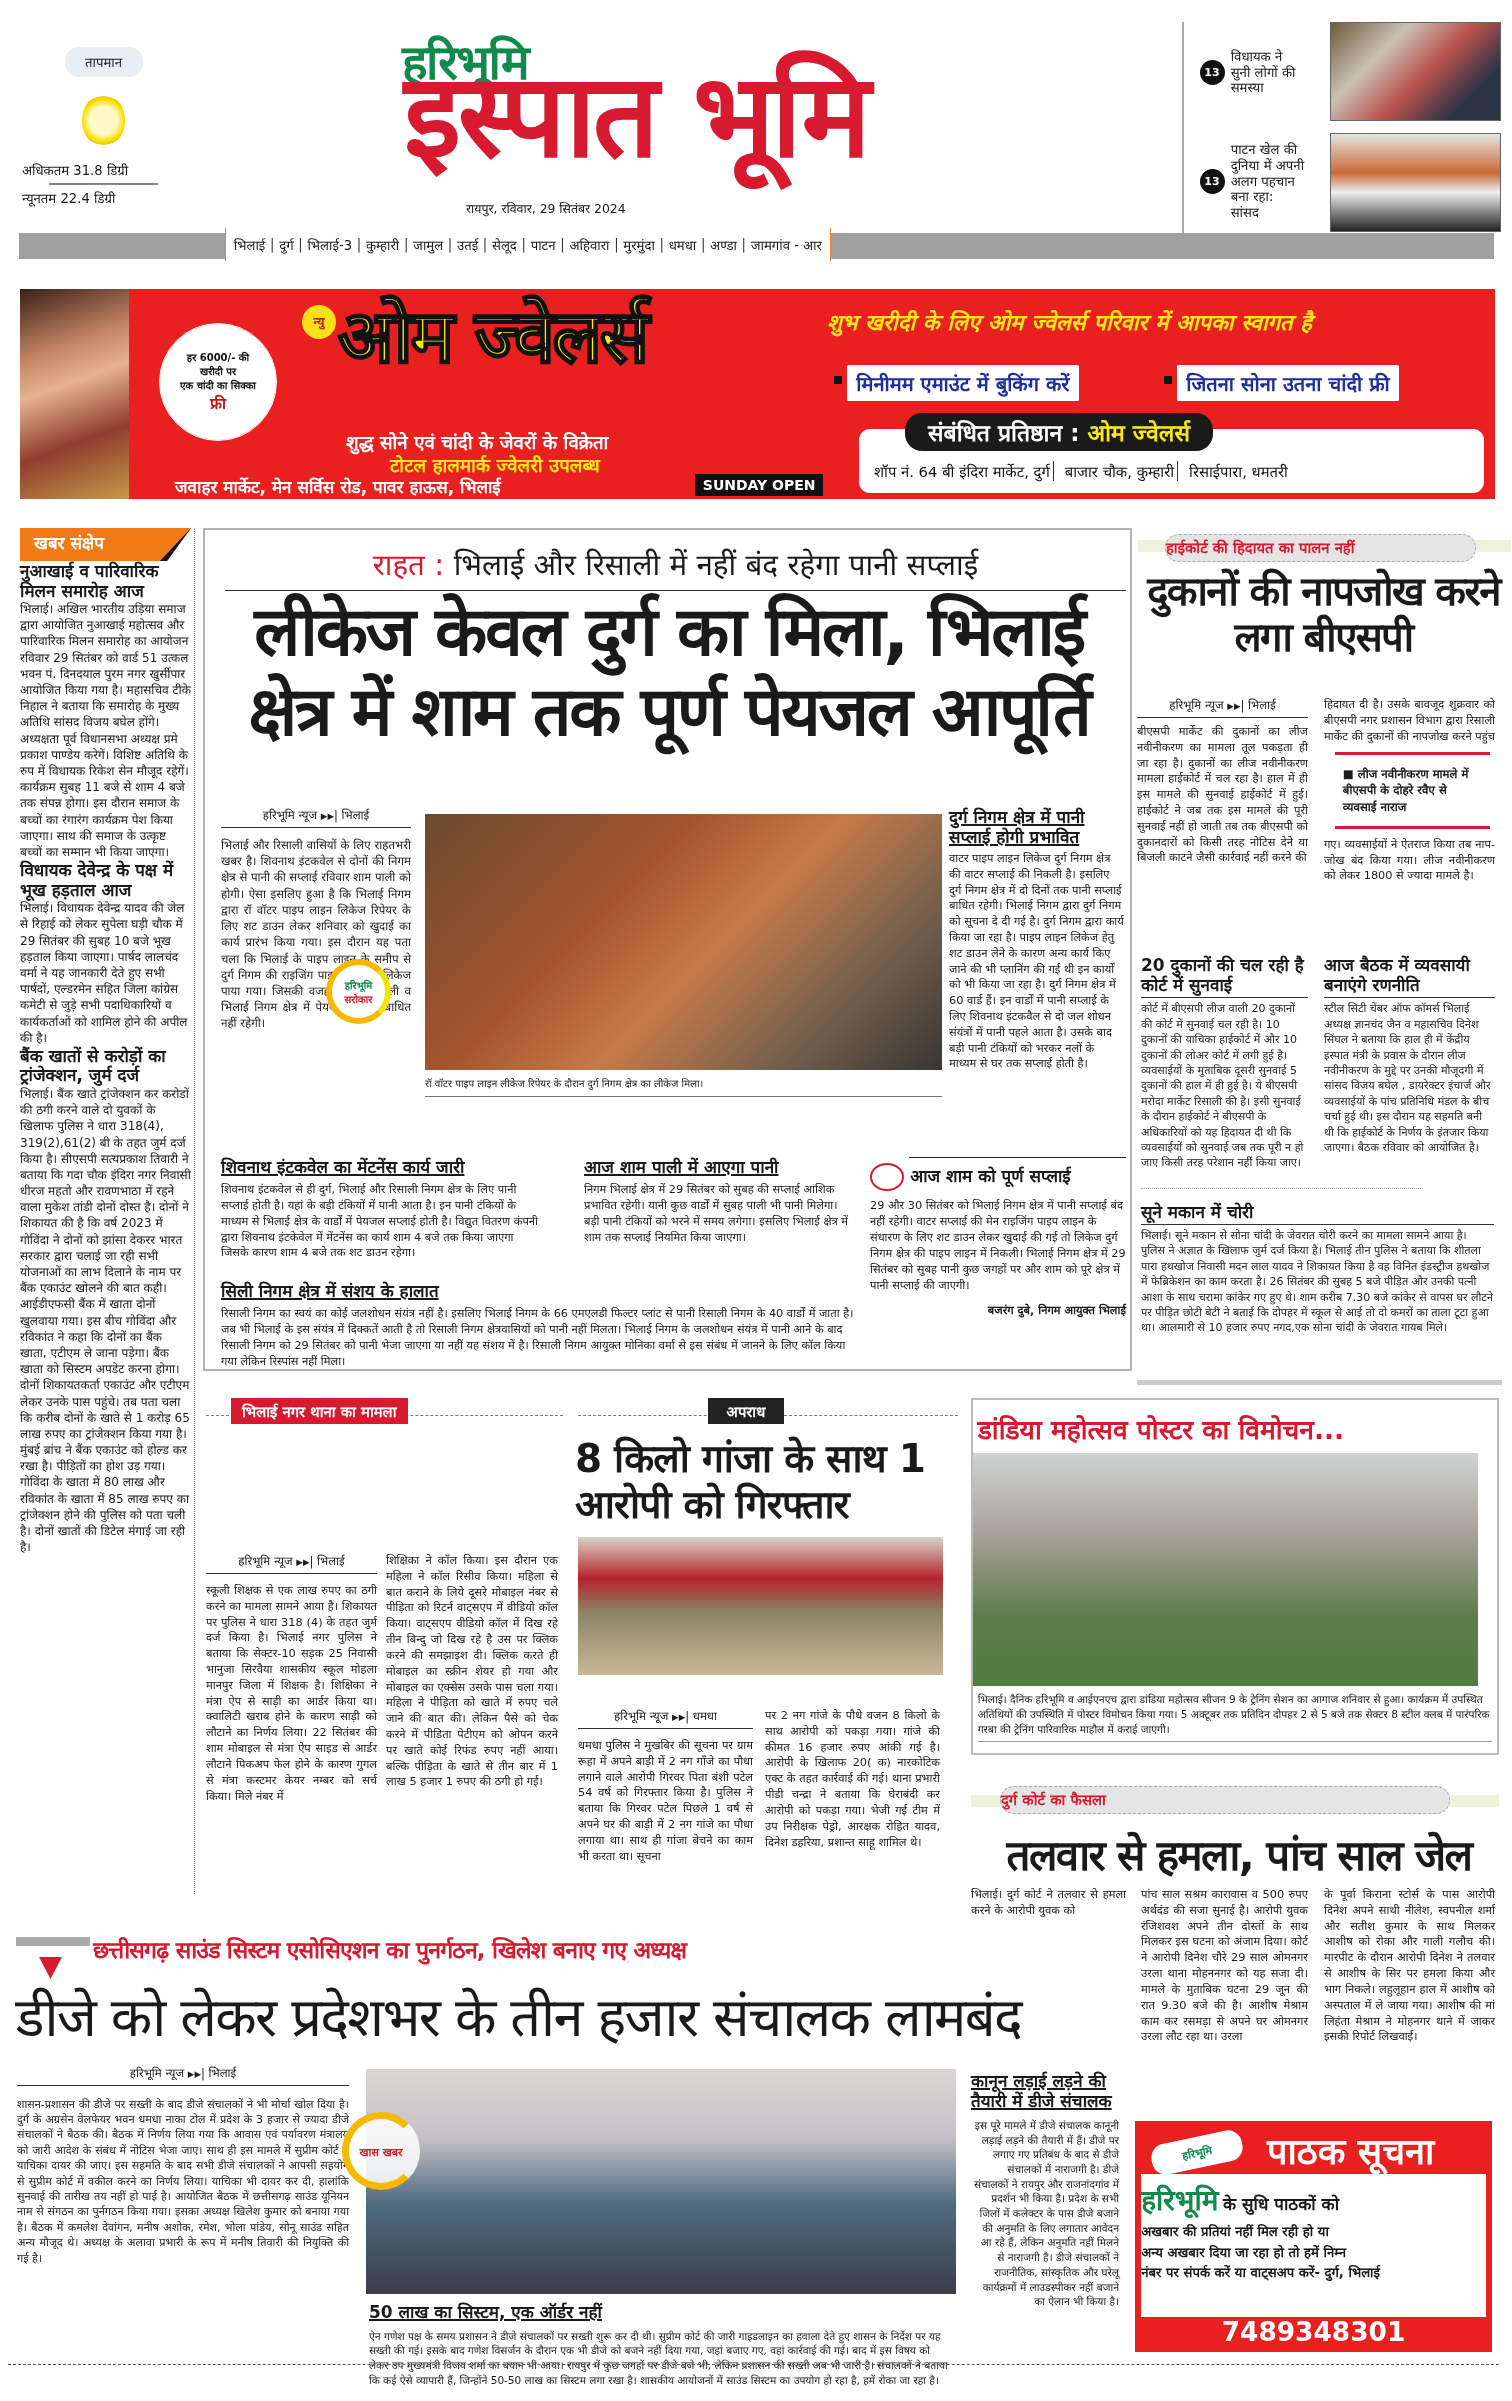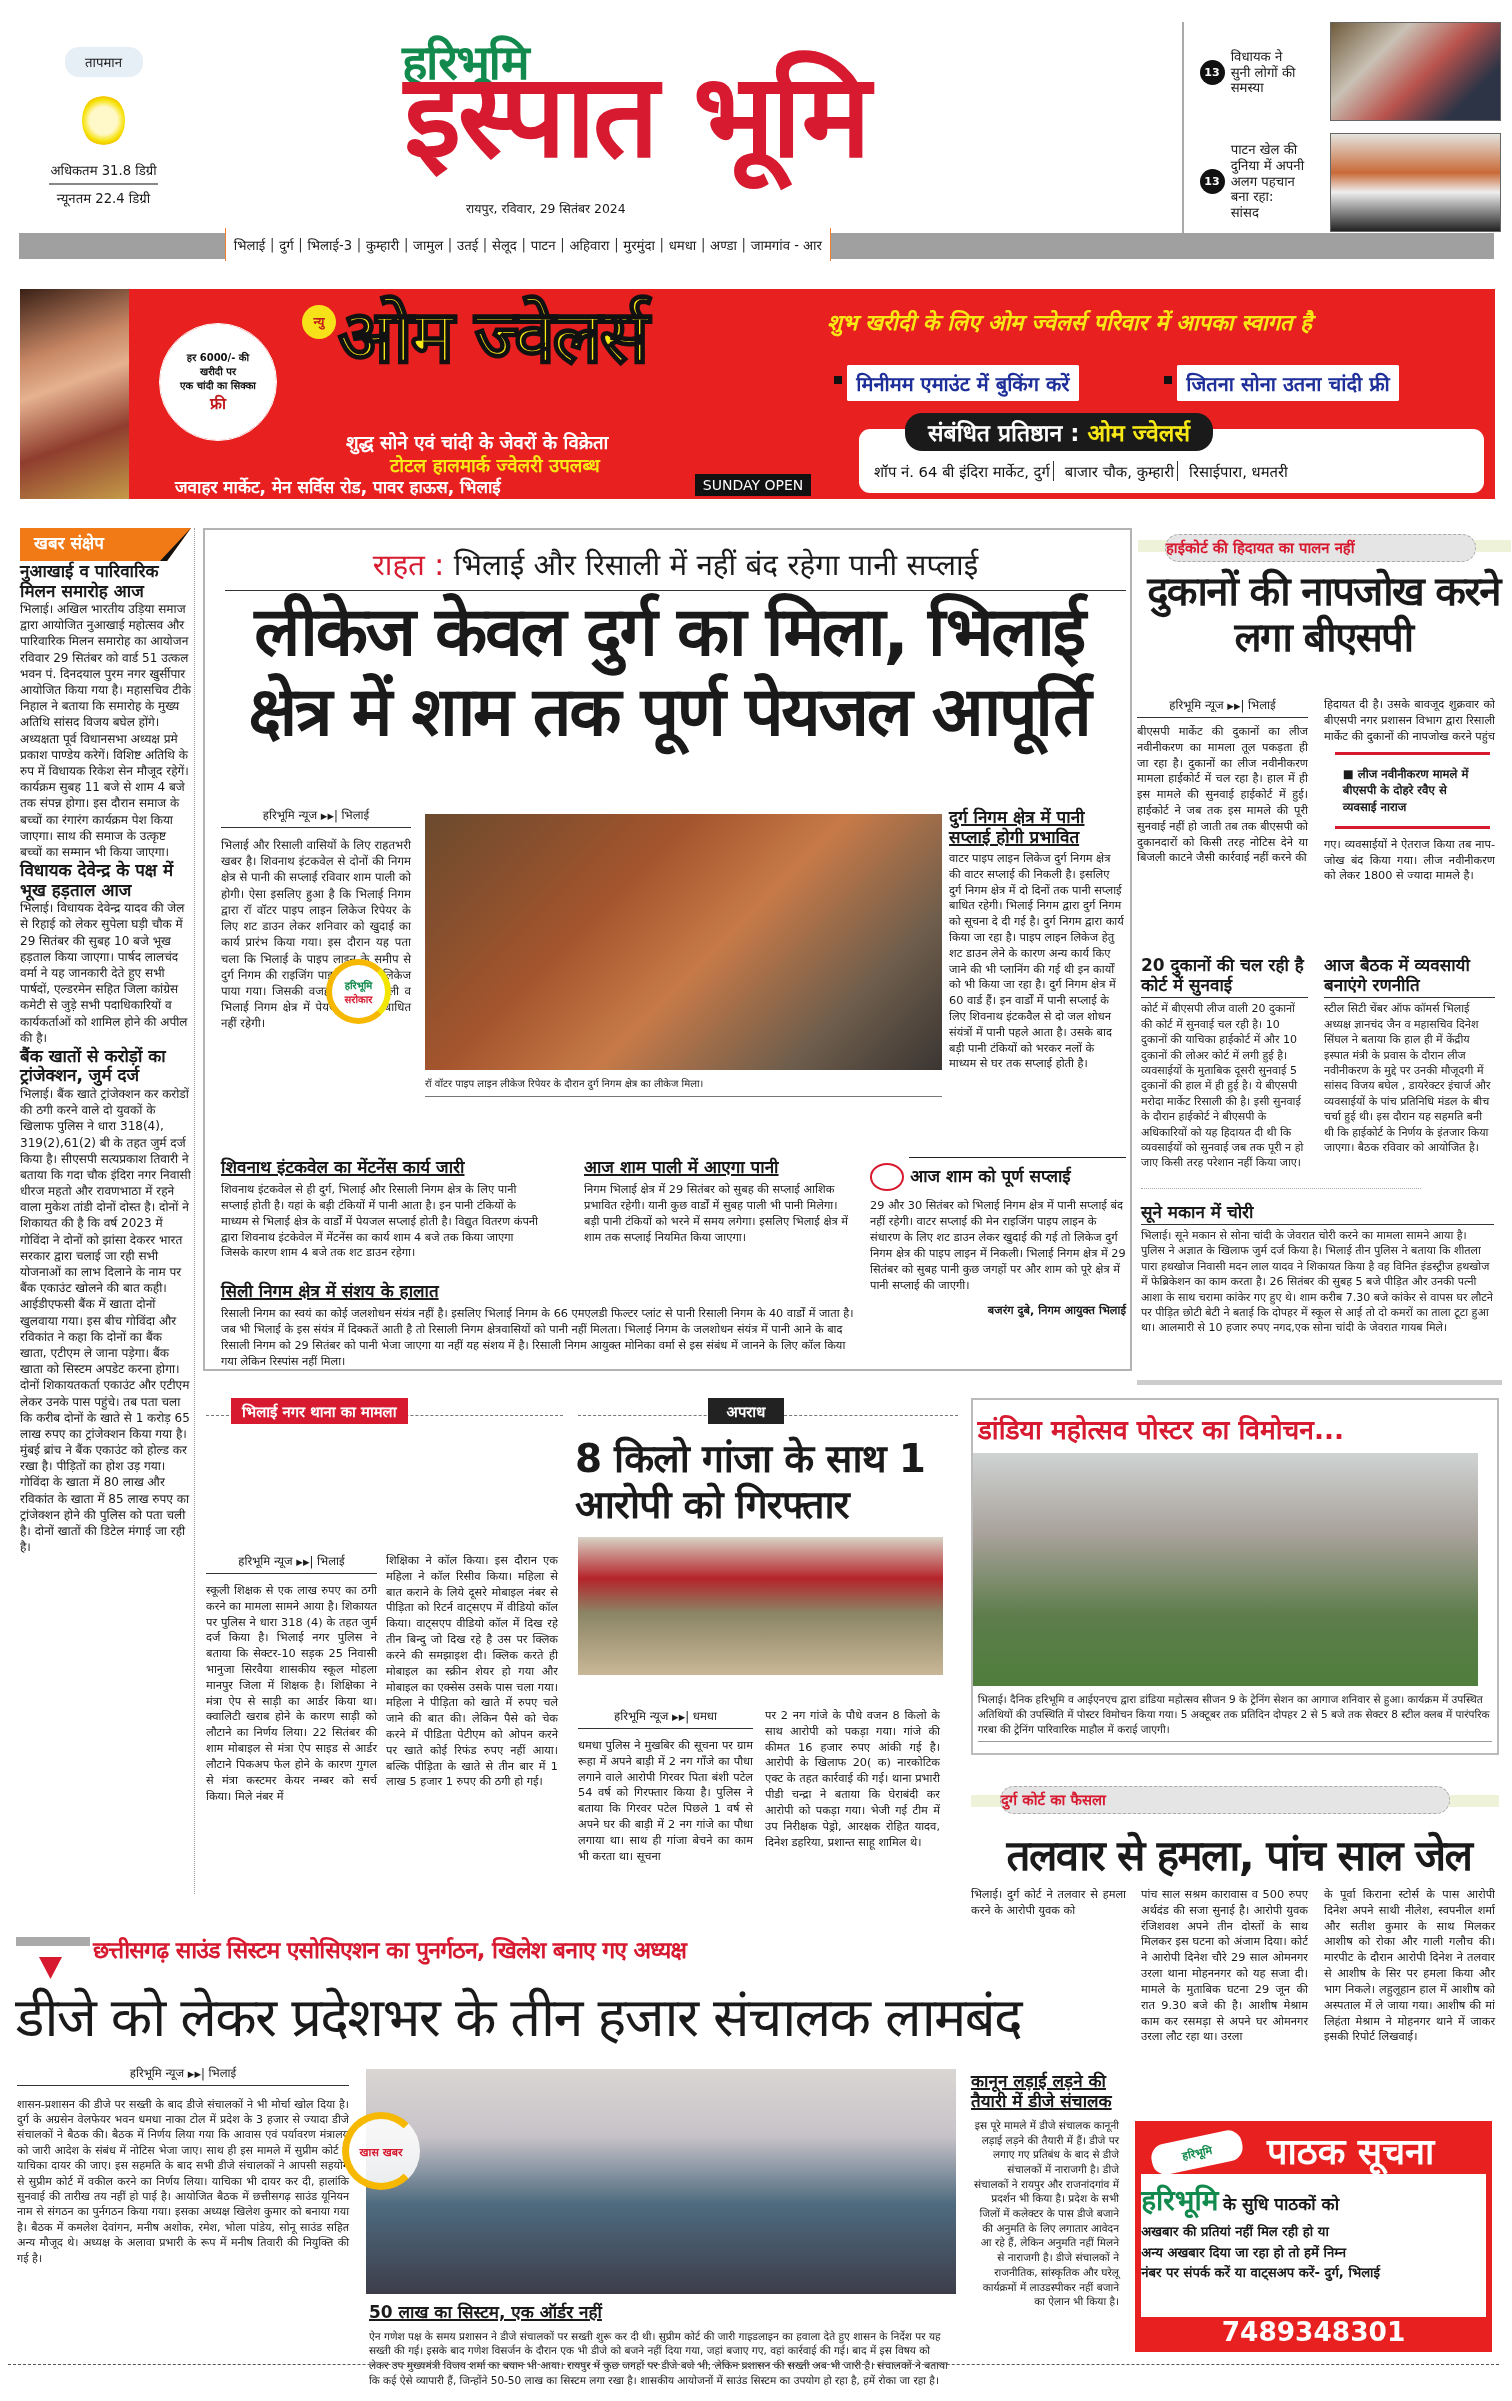--- a/index.html
+++ b/index.html
@@ -5,21 +5,21 @@
 *{box-sizing:border-box;margin:0;padding:0}
 html,body{width:1512px;background:#fff;font-family:"DejaVu Sans","Liberation Sans",sans-serif;color:#1a1a1a}
 .page{position:relative;width:1512px;height:2401px;overflow:hidden;background:#fff}
 .abs{position:absolute}
 .j{text-align:justify}
 
 
 .temp-box{left:22px;top:47px;width:163px}
 .temp-pill{width:78px;height:29.5px;margin:0 auto;background:#e6eef6;border-radius:14px;display:flex;align-items:center;justify-content:center;font-size:13.2px}
 .sun{width:43px;height:53px;margin:17px auto 0;border-radius:50%;background:radial-gradient(circle,#fff9c9 40%,#f6e000 62%,#f2c600 70%,transparent 72%)}
-.temp-max,.temp-min{text-align:center;font-size:13.2px;margin-top:14px}
+.temp-max,.temp-min{font-size:13.2px;margin-top:14px}
 .temp-line{width:109px;height:1.6px;background:#888;margin:4.7px auto 0}
 .logo-small{left:402px;top:28px;font-size:48px;font-weight:bold;color:#138a4d;font-family:"DejaVu Sans",sans-serif;letter-spacing:-1.6px}
 .logo-big{left:404px;top:58px;font-size:116px;font-weight:bold;color:#d71a30;font-family:"DejaVu Sans",sans-serif;letter-spacing:-3.1px;line-height:1}
 .dateline{left:466px;top:200px;font-size:12.4px}
 .teasers{left:1182px;top:22px;width:318px;height:214px;border-left:2.3px solid #aaa}
 .teaser{position:absolute;left:15.5px;display:flex;align-items:center}
 .t-num{width:25px;height:25px;border-radius:50%;background:#111;color:#fff;font-size:11px;display:flex;align-items:center;justify-content:center;font-weight:bold}
 .t-text{width:74px;font-size:13.2px;line-height:1.2;margin-left:6.2px}
 .t-photo{position:absolute;left:146px;width:171px;border:0.8px solid #666}
 .cities-bar{left:18.6px;top:233px;width:1475px;height:26.4px;background:#a0a0a0}
@@ -29,21 +29,21 @@
 
 .ad{left:20px;top:289px;width:1475px;height:210px;background:#e8201f;overflow:hidden}
 .ad-woman{left:0;top:0;width:109px;height:210px;background:linear-gradient(160deg,#3a2016 0%,#c78765 30%,#e5b28f 45%,#8f3d2e 70%,#c49a48 100%)}
 .ad-coin{left:140px;top:35px;width:116px;height:116px;border-radius:50%;background:#fff;display:flex;flex-direction:column;align-items:center;justify-content:center;font-size:10px;font-weight:bold;text-align:center;color:#111;border:4.7px dotted #fff;outline:1.6px solid #fff}
 .ad-coin .free{font-size:15.5px;color:#c0181a}
 .ad-new{left:282px;top:15.5px;width:34px;height:34px;border-radius:50%;background:#f7e21a;color:#c0181a;font-size:12.4px;font-weight:bold;display:flex;align-items:center;justify-content:center}
 .ad-brand{left:318px;top:7.8px;font-size:73px;font-weight:bold;color:#f7e816;-webkit-text-stroke:2.3px #111;letter-spacing:-2.3px;line-height:1.1}
 .ad-sub{left:326px;top:140px;font-size:18.6px;color:#fff;font-weight:bold}
 .ad-sub2{left:370px;top:163px;font-size:18.6px;color:#f7e816;font-weight:bold}
 .ad-addr{left:155px;top:186px;font-size:17px;color:#fff;font-weight:bold}
-.ad-sunday{left:675px;top:185px;background:#111;color:#fff;font-weight:normal;font-size:14px;padding:3.1px 7.8px}
+.ad-sunday{left:675px;top:185px;background:#111;color:#fff;font-weight:bold;font-size:14px;padding:3.1px 7.8px}
 .ad-welcome{left:807px;top:17px;font-size:22px;color:#f7e816;font-weight:bold;font-style:italic}
 .ad-pill{top:76px;background:#fff;color:#1f2f9a;font-weight:bold;font-size:20px;padding:4.7px 9.3px;border-radius:1.6px}
 .ad-dot{top:87px;width:7.8px;height:7.8px;background:#111}
 .ad-panel{left:839px;top:140px;width:625px;height:64px;background:#fff;border-radius:11px}
 .ad-badge{left:885px;top:124px;background:#1a1a1a;color:#fff;font-size:23px;font-weight:bold;padding:3.1px 23px;border-radius:17px}
 .ad-badge span{color:#f7e816}
 .ad-branches{left:854px;top:172px;font-size:14.8px;color:#111;display:flex;gap:3px}
 .ad-branches i{font-style:normal;border-left:1.6px solid #333;padding-left:11px}
 
 

